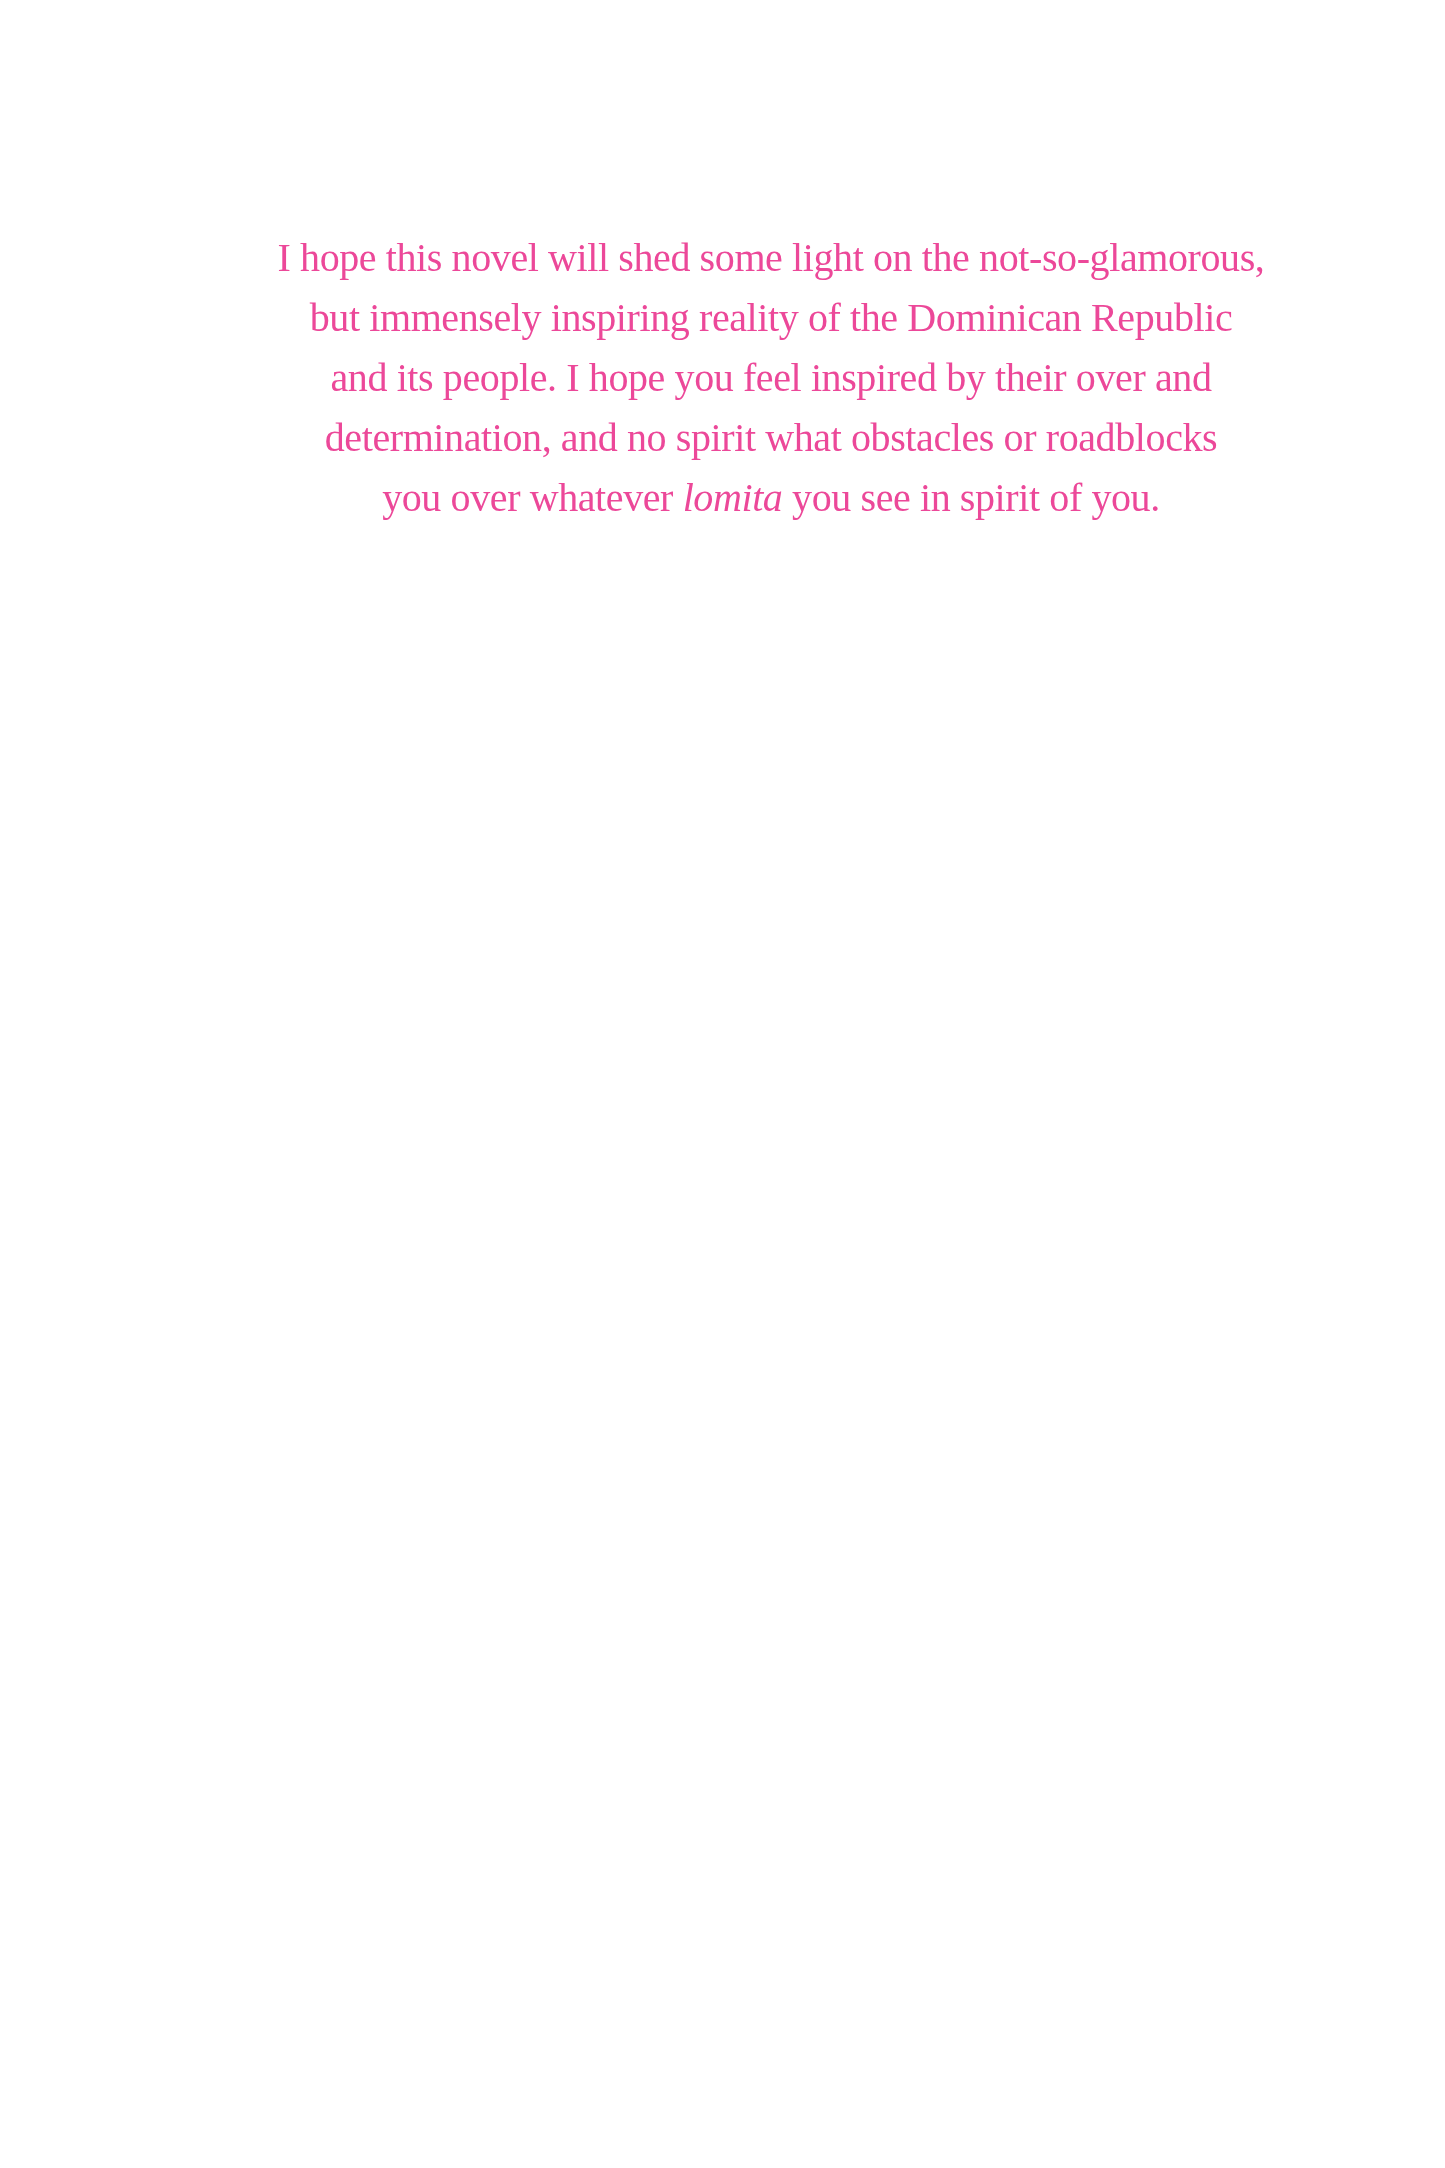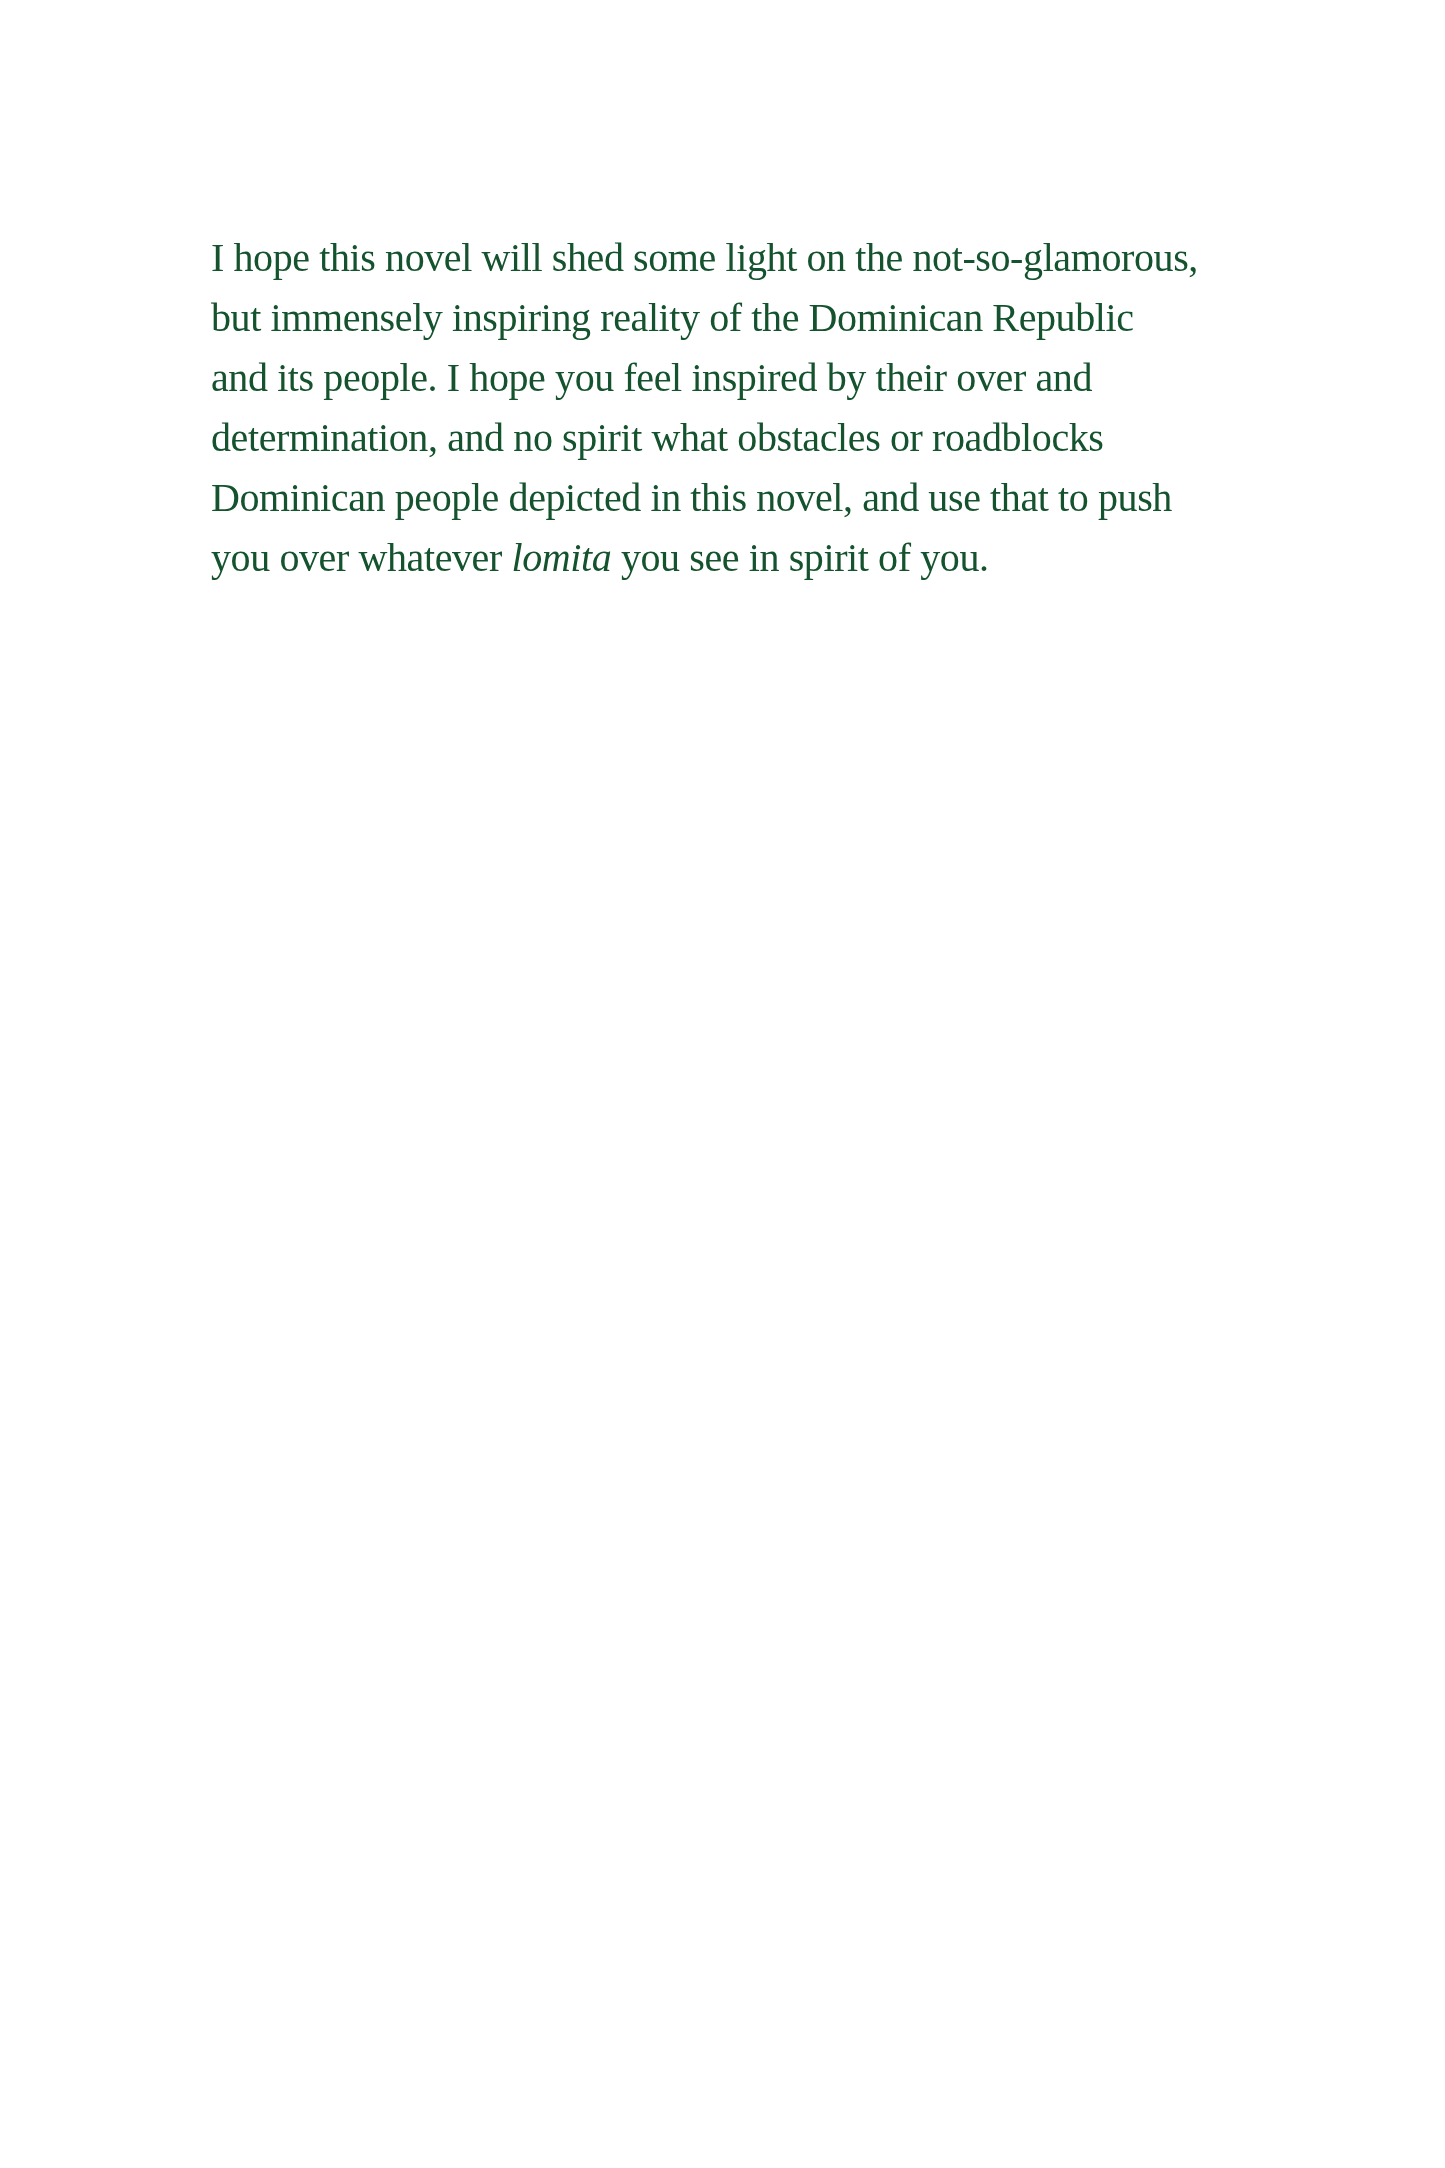--- a/index.html
+++ b/index.html
@@ -35,21 +35,20 @@
     white-space: nowrap;
   }
   .paragraph .seg-italic {
     font-style: italic;
   }
 </style>
 </head>
 <body style="background: rgb(255, 255, 255);">
 
 <div class="book-page">
-  <div class="paragraph" id="paragraph" style="color: #14532d;">
+  <div class="paragraph" id="paragraph" style="color: #ec4899; text-align: center;">
       <span class="line"><span class="seg-normal">I hope this novel will shed some light on the not-so-glamorous,</span></span>
       <span class="line"><span class="seg-normal">but immensely inspiring reality of the Dominican Republic</span></span>
       <span class="line"><span class="seg-normal">and its people. I hope you feel inspired by their over and</span></span>
       <span class="line"><span class="seg-normal">determination, and no spirit what obstacles or roadblocks</span></span>
-      <span class="line"><span class="seg-normal">Dominican people depicted in this novel, and use that to push</span></span>
       <span class="line"><span class="seg-normal">you over whatever </span><span class="seg-italic">lomita</span><span class="seg-normal"> you see in spirit of you.</span></span>
     </div>
 </div>
 
 </body></html>

